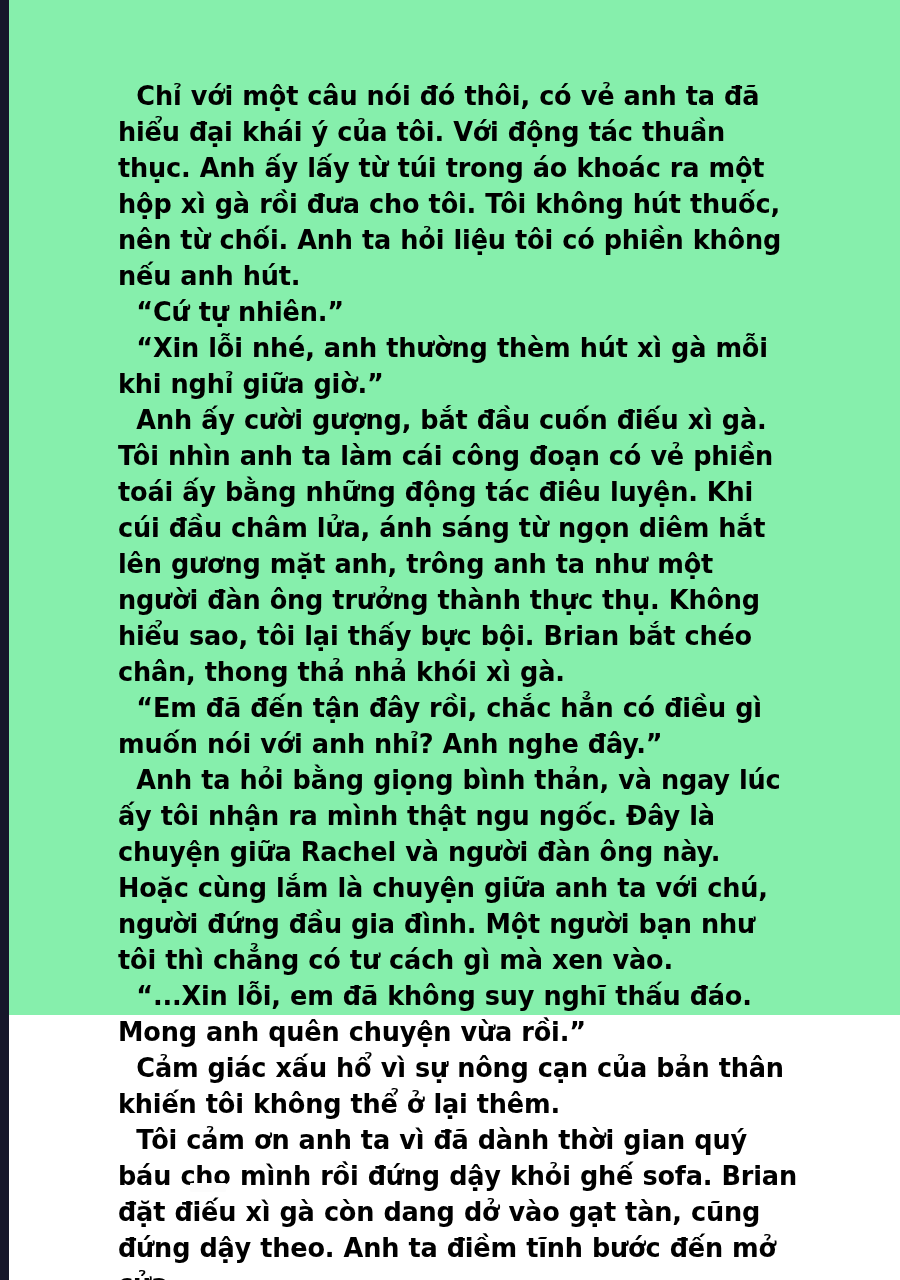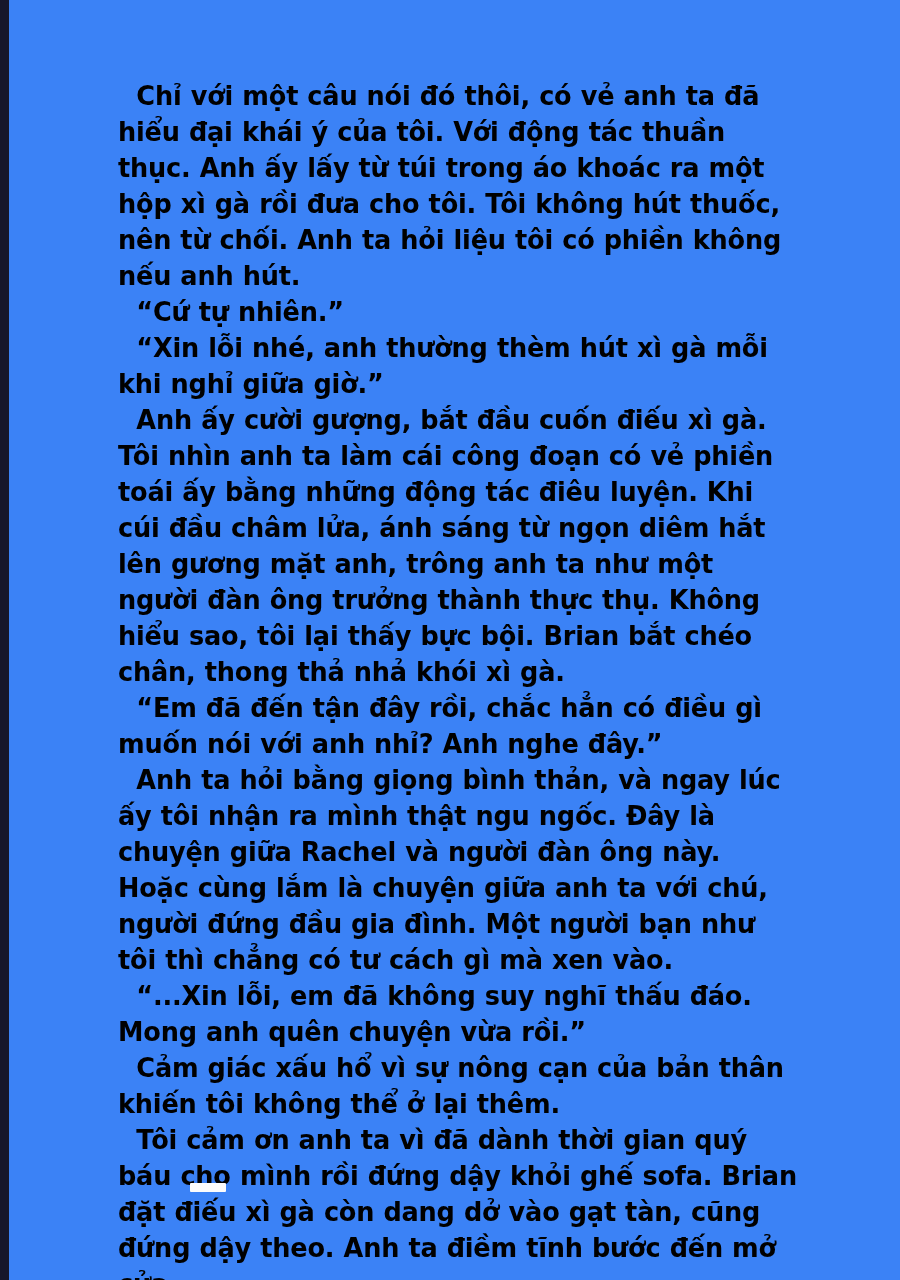--- a/index.html
+++ b/index.html
@@ -12,22 +12,22 @@
     width: 900px;
     height: 1280px;
     background: #ffffff;
     font-family: "DejaVu Sans", sans-serif;
     overflow: hidden;
   }
 
   .page {
     position: relative;
     width: 900px;
-    height: 1280px;
-    background: #3b82f6;
+    height: 1015px;
+    background: #86efac;
     box-sizing: border-box;
   }
 
   
   .gutter-bar {
     position: absolute;
     left: 0;
     top: 0;
     width: 9px;
     height: 1280px;

